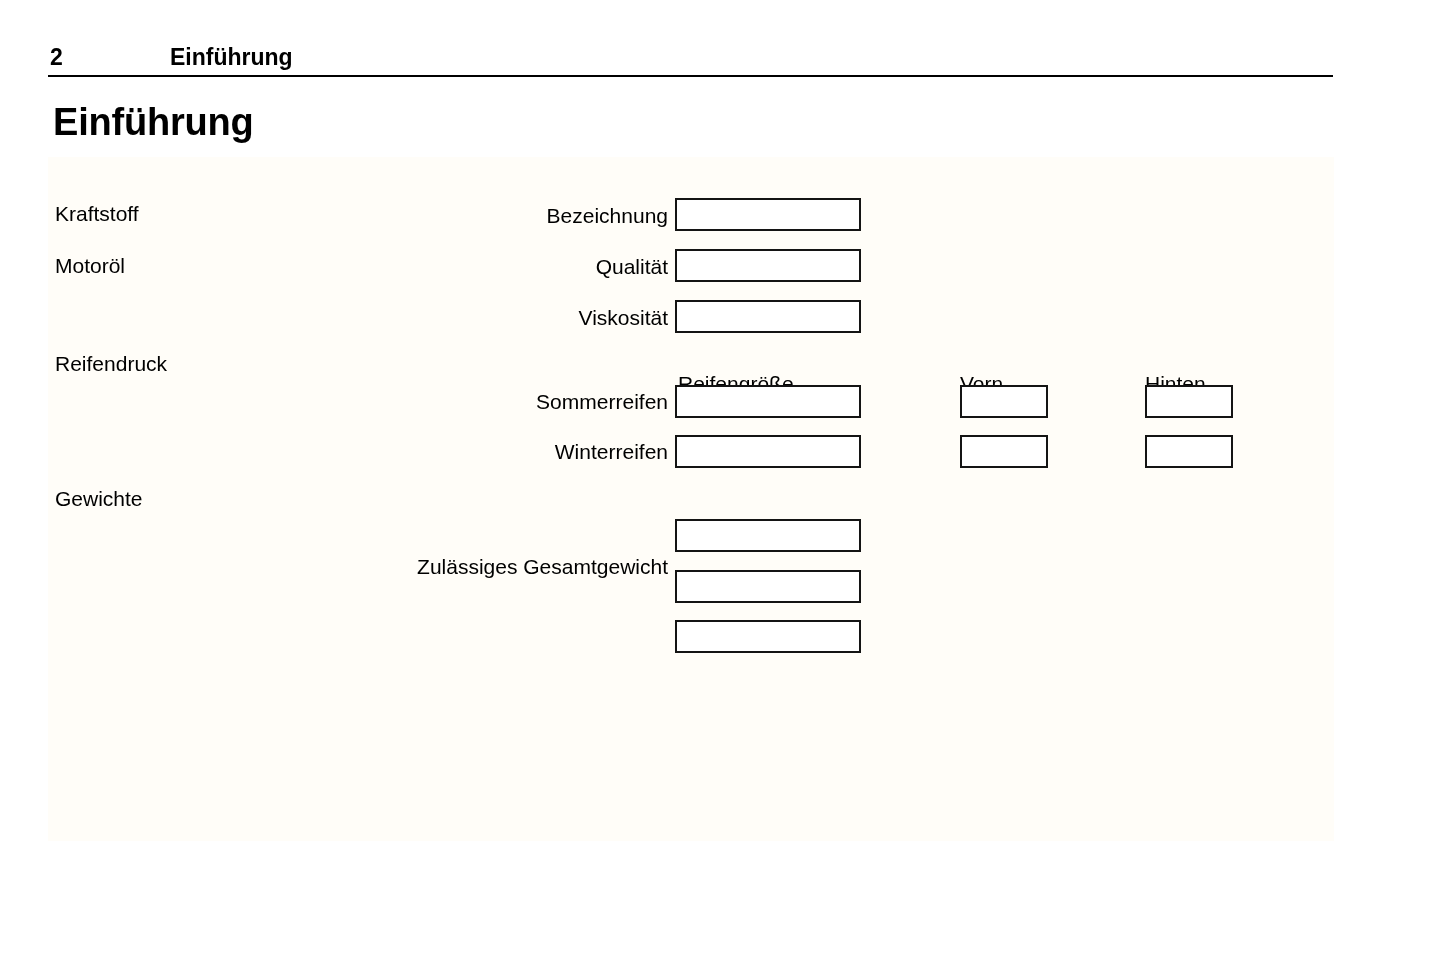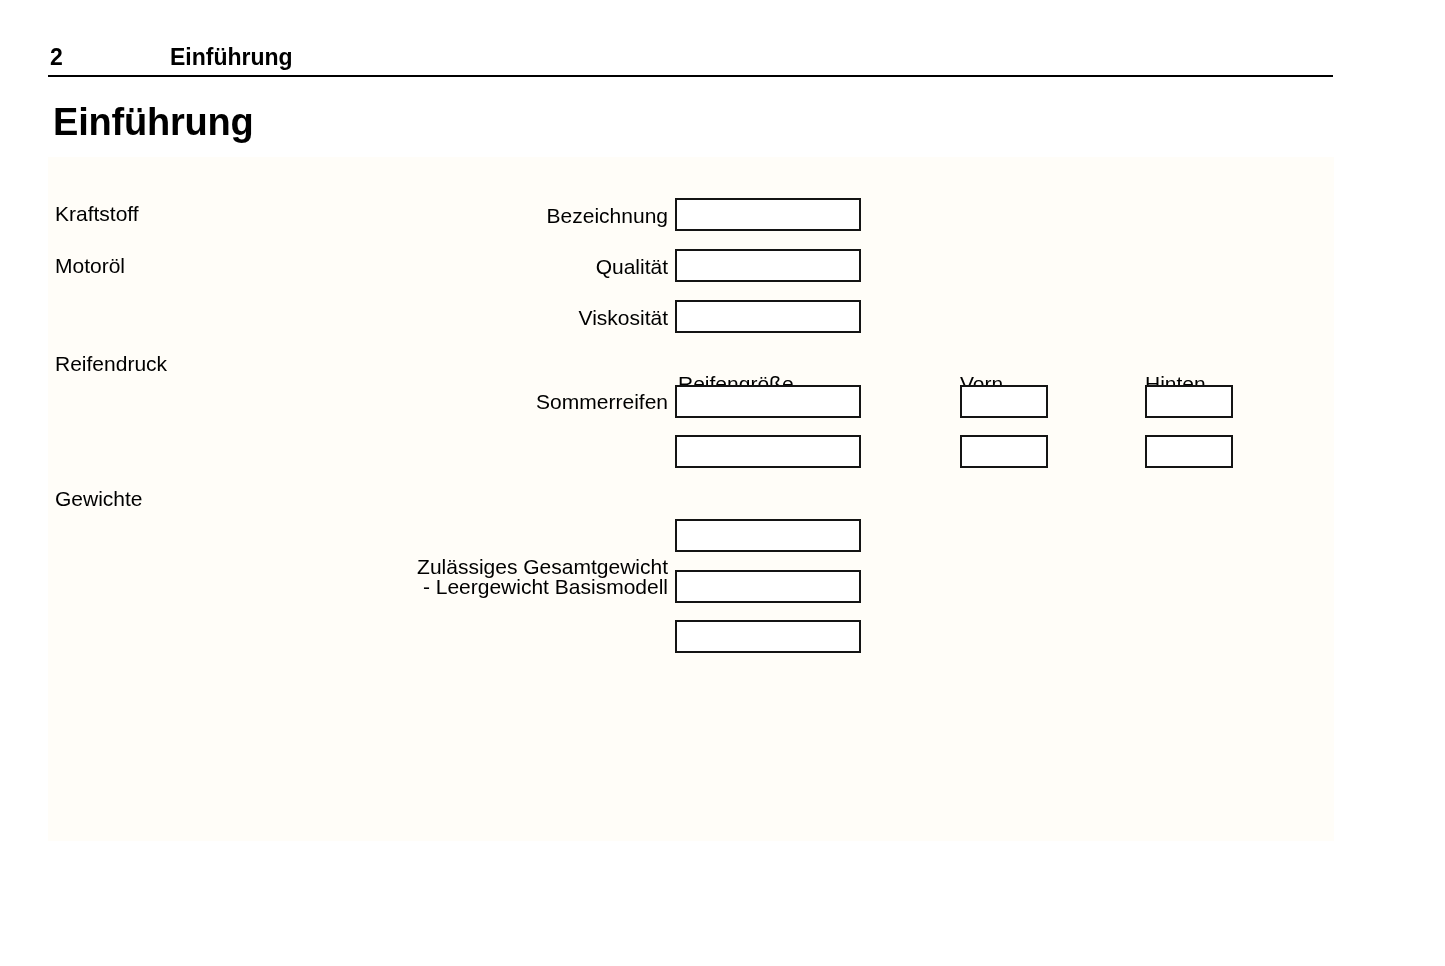--- a/index.html
+++ b/index.html
@@ -151,28 +151,28 @@
 
     <div class="col-header" style="left:630px; top:194px;">Reifengröße</div>
     <div class="col-header" style="left:912px; top:194px;">Vorn</div>
     <div class="col-header" style="left:1097px; top:194px;">Hinten</div>
 
     <div class="field-label lbl-right-wide" style="top:232px;">Sommerreifen</div>
     <div class="box box-wide" style="left:627px; top:228px;"></div>
     <div class="box box-small" style="left:912px; top:228px;"></div>
     <div class="box box-small" style="left:1097px; top:228px;"></div>
 
+    <div class="field-label lbl-right-wide" style="top:282px;">Winterreifen</div>
     <div class="box box-wide" style="left:627px; top:278px;"></div>
     <div class="box box-small" style="left:912px; top:278px;"></div>
     <div class="box box-small" style="left:1097px; top:278px;"></div>
 
     <div class="section-label" style="left:7px; top:329px;">Gewichte</div>
 
     <div class="field-label lbl-right-wide" style="top:381px;margin-top:16px;">Zulässiges Gesamtgewicht</div>
     <div class="box box-wide" style="left:627px; top:362px;"></div>
 
-    <div class="field-label lbl-right-wide" style="top:417px;">- Leergewicht Basismodell</div>
     <div class="box box-wide" style="left:627px; top:413px;"></div>
 
     <div class="box box-wide" style="left:627px; top:463px;"></div>
 
   </div>
 </div>
 
 </body></html>

